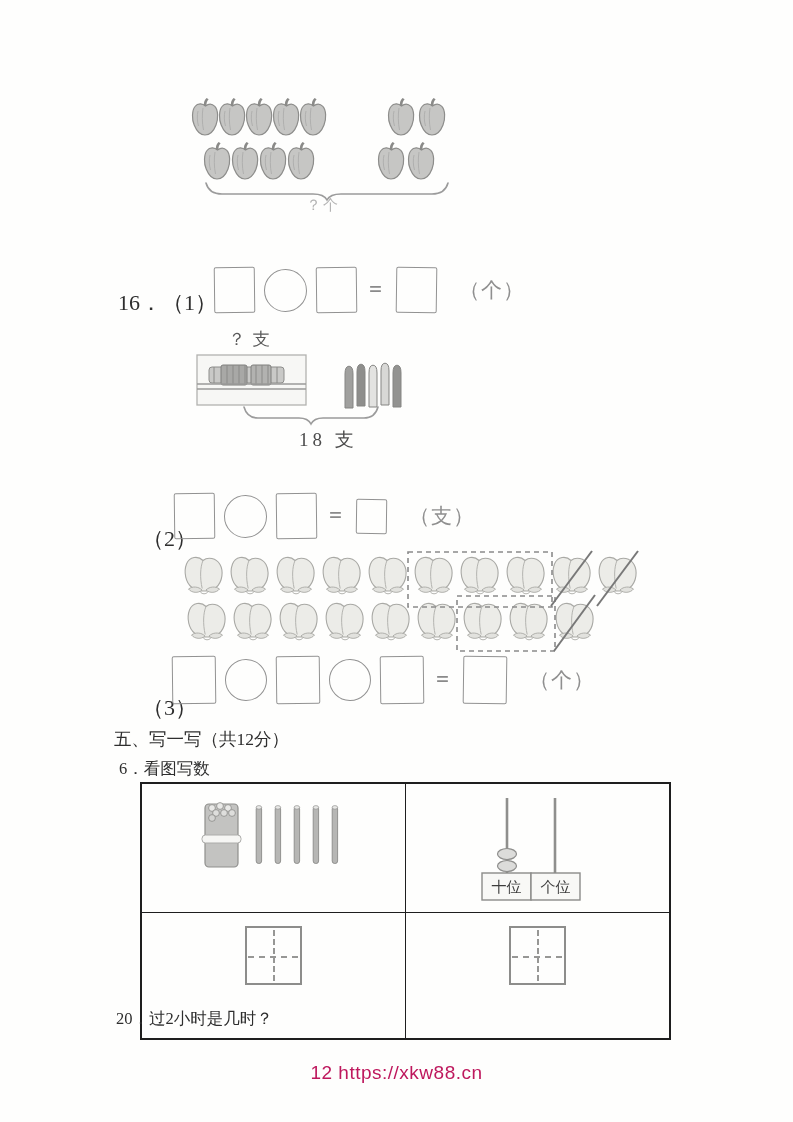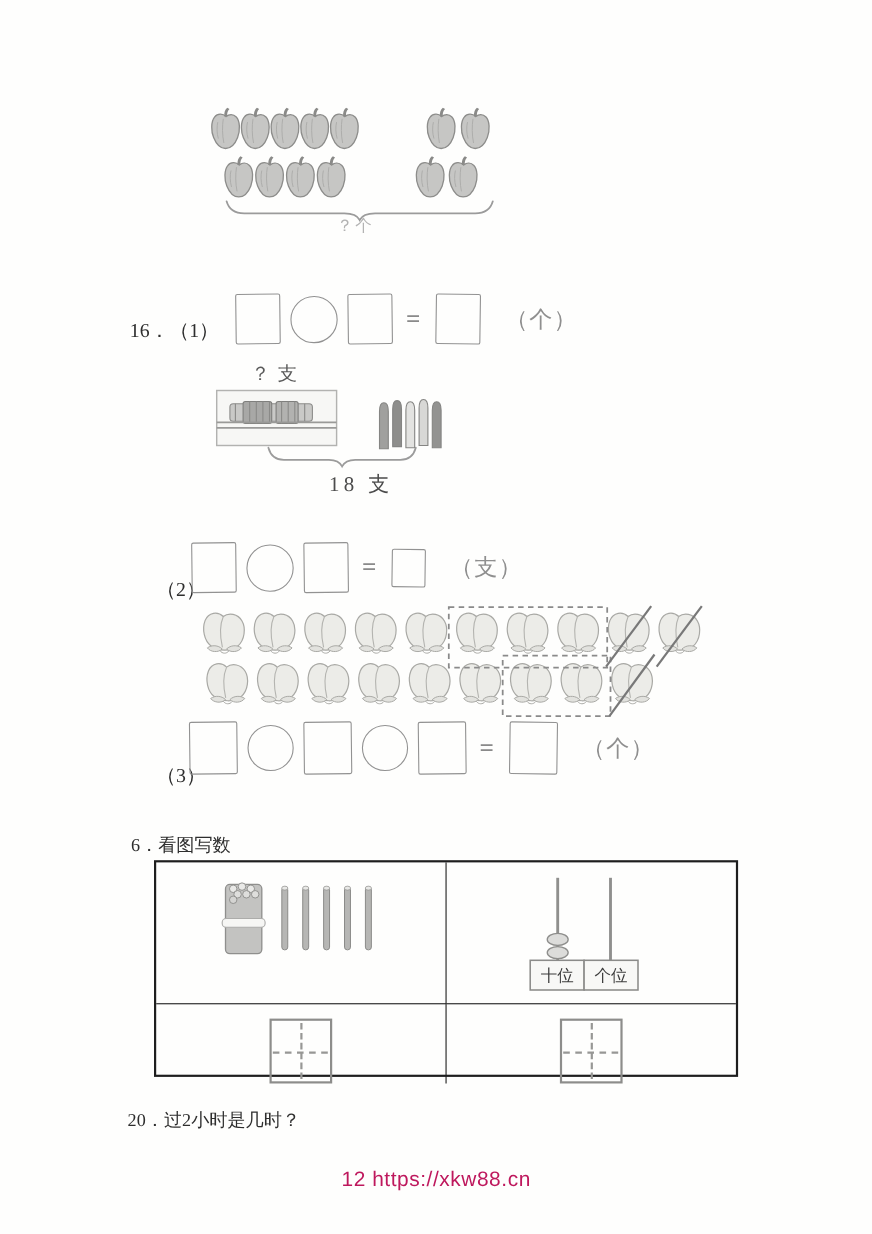--- a/index.html
+++ b/index.html
@@ -14,31 +14,31 @@
   .shape-square{width:41px;height:46px;border-radius:2px;transform:rotate(-0.7deg);}
   .shape-circle{width:43px;height:43px;border-radius:50%;transform:rotate(0.4deg);}
   .shape-answer{margin-left:5px;transform:rotate(0.8deg);}
   .eq-equals{font-family:"Liberation Serif",serif;font-weight:bold;font-size:23px;color:#8a8a8a;margin:0 9px 0 3px;}
   .eq-unit{font-family:"Liberation Serif",serif;font-size:21px;color:#8f8f8f;margin-left:13px;letter-spacing:1px;}
   #eq2 .shape-answer{width:31px;height:35px;}
   #eq3 .shape-square{width:44px;height:48px;}
   #eq3 .shape-circle{width:42px;height:42px;}
 
   
-  .q-number{font-size:18px;}
+  .q-number{font-size:22px;}
   .brace-label-faint{font-size:15px;color:#b3b3b3;letter-spacing:2px;}
   .brace-label-dark{font-size:19px;color:#4c4c4c;letter-spacing:4px;margin-left:20px;}
   .pencil-top-label{font-size:17.5px;color:#5a5a5a;letter-spacing:7px;}
   .section-heading{font-size:17.5px;}
   .q-title{font-size:16.5px;}
   .footer{left:0;right:0;top:1062px;text-align:center;font-family:"Liberation Sans",sans-serif;
           font-size:19px;color:#be185d;letter-spacing:0.5px;}
 
   
-  .q17-table{left:140px;top:782px;width:531px;height:197px;display:grid;
+  .q17-table{left:140px;top:782px;width:531px;height:258px;display:grid;
              grid-template-columns:1fr 1fr;grid-template-rows:129px 1fr;
              border:2px solid #1e1e1e;box-sizing:border-box;}
   .q17-cell{position:relative;box-sizing:border-box;display:flex;align-items:flex-start;justify-content:center;}
   .q17-cell.bR{border-right:1.6px solid #1e1e1e;}
   .q17-cell.bB{border-bottom:1.6px solid #1e1e1e;}
 
   
   .tian{position:relative;width:57px;height:59px;border:2px solid #8d8d8b;box-sizing:border-box;
         margin-top:13px;background:transparent;}
   .tian .hdash{position:absolute;left:3%;right:3%;top:50%;border-top:2px dashed #979795;}
@@ -173,20 +173,21 @@
       <div class="shape shape-square"></div>
       <div class="shape shape-circle"></div>
       <div class="shape shape-square"></div>
       <div class="shape shape-circle"></div>
       <div class="shape shape-square"></div>
       <span class="eq-equals">=</span>
       <div class="shape shape-square shape-answer"></div>
       <span class="eq-unit">（个）</span>
     </div>
 
+  <div class="abs txt section-heading" style="left:114px;top:727px">五、写一写（共12分）</div>
   <div class="abs txt q-title" style="left:119px;top:758px">6．看图写数</div>
 
   <div class="abs q17-table">
     <div class="q17-cell bR bB">
       <svg id="sticks-svg" width="152" height="78" style="margin-top:12px">
         <rect x="8" y="8" width="33" height="63" rx="4" fill="#c3c3c1" stroke="#8f8f8d" stroke-width="1.2"></rect>
         <circle cx="15" cy="12" r="3.4" fill="#e9e9e7" stroke="#8a8a88" stroke-width="0.8"></circle>
         <circle cx="23" cy="10" r="3.4" fill="#e9e9e7" stroke="#8a8a88" stroke-width="0.8"></circle>
         <circle cx="31" cy="12" r="3.4" fill="#e9e9e7" stroke="#8a8a88" stroke-width="0.8"></circle>
         <circle cx="19" cy="17" r="3.4" fill="#dededc" stroke="#8a8a88" stroke-width="0.8"></circle>

